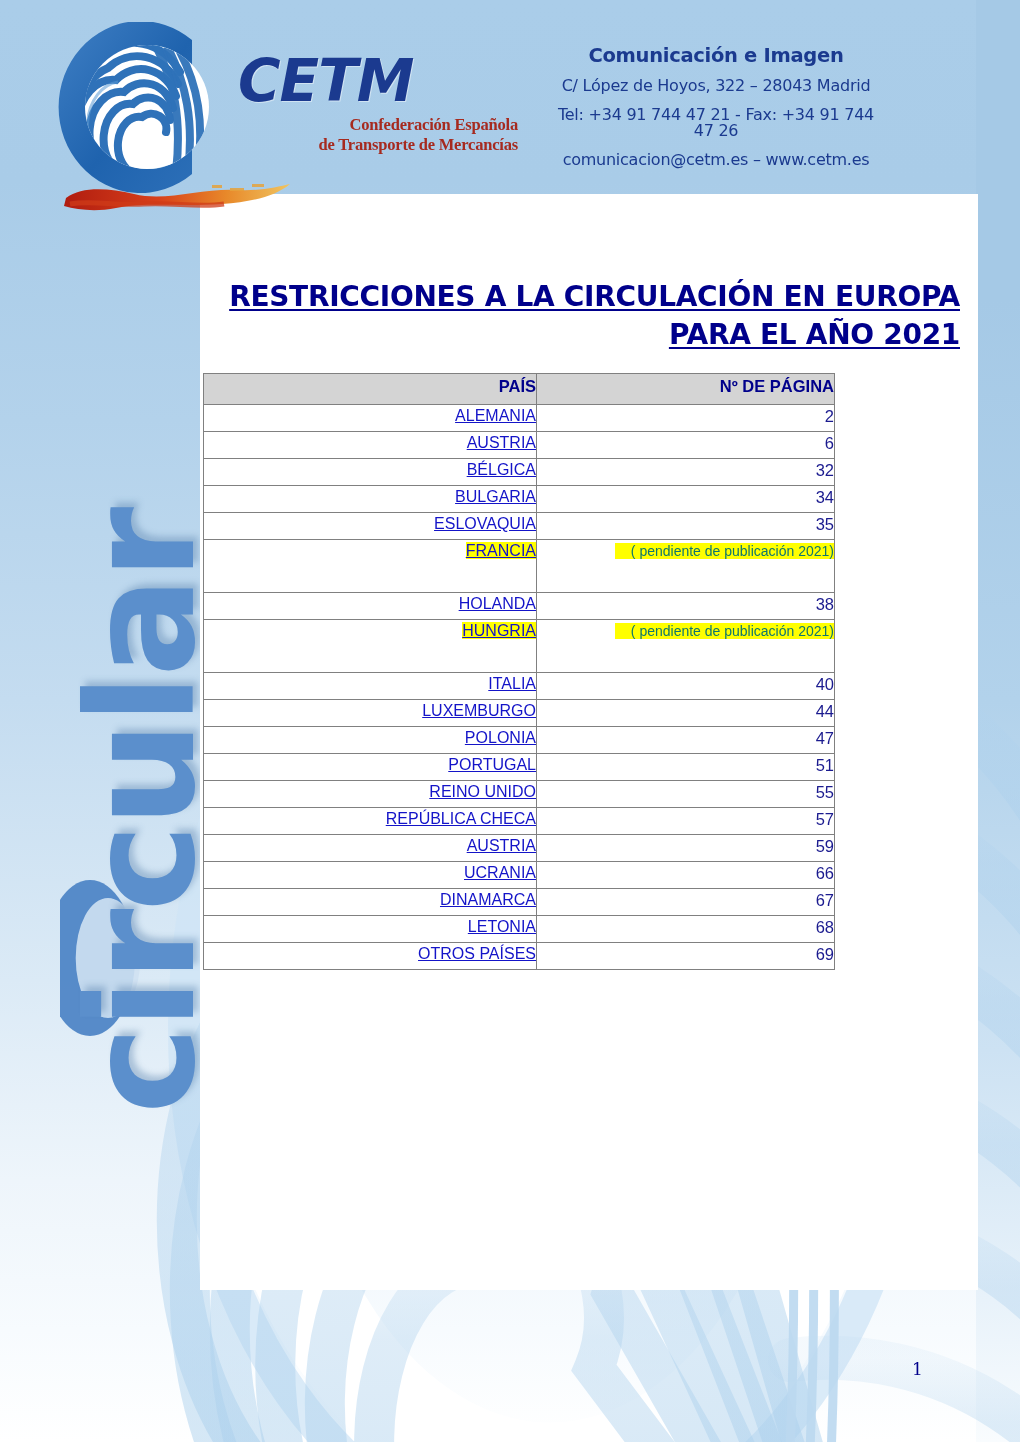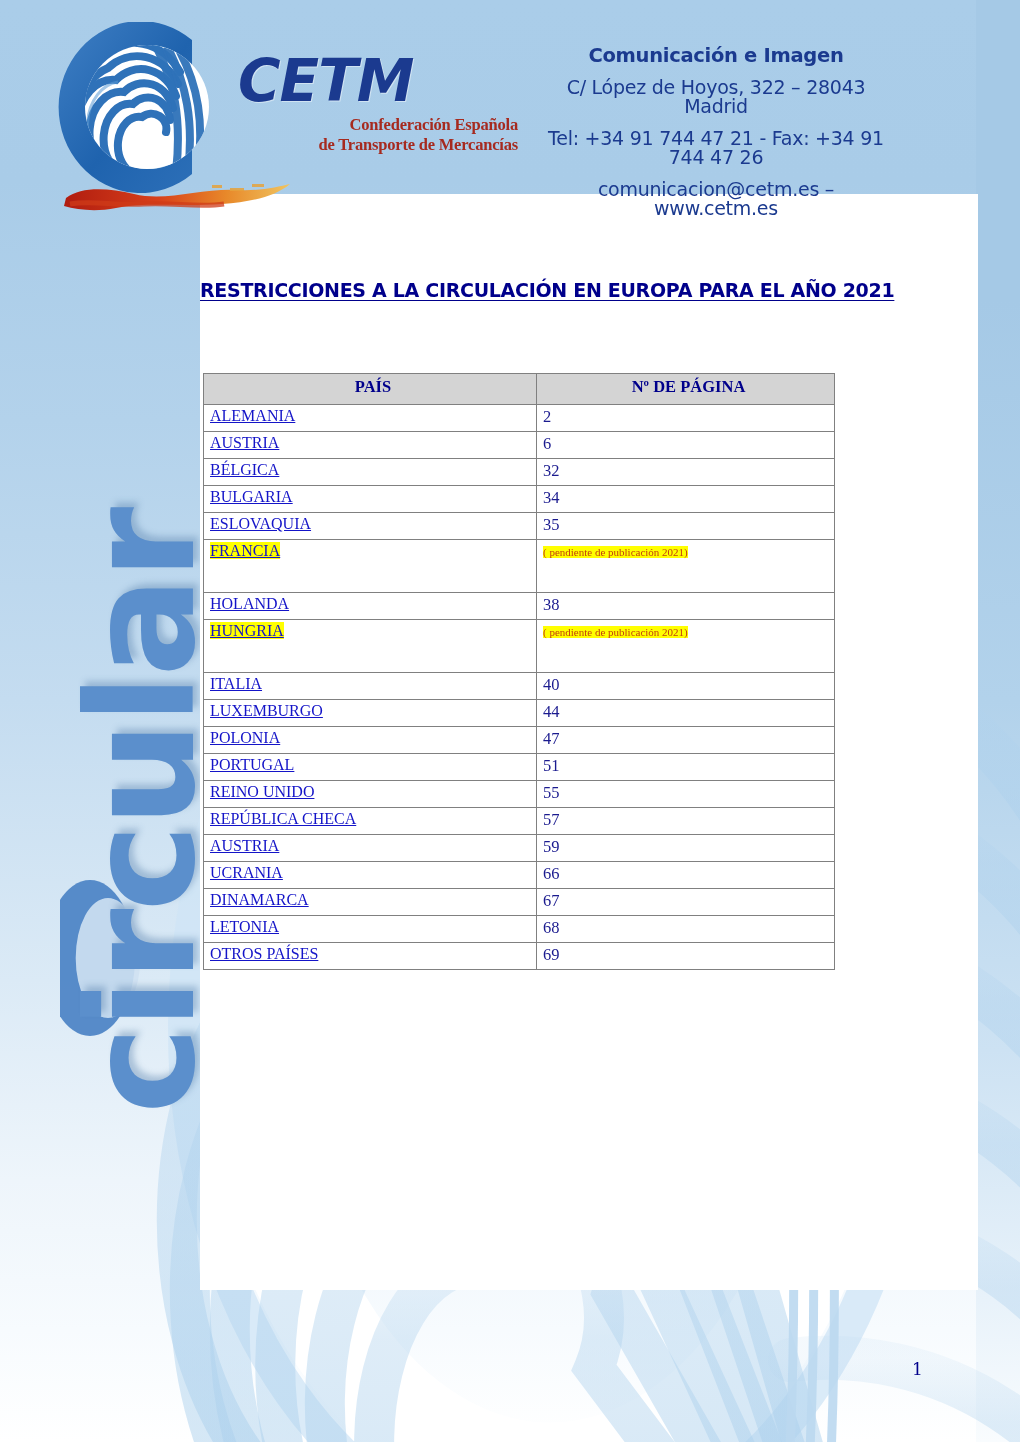--- a/index.html
+++ b/index.html
@@ -149,21 +149,21 @@
     font-family: "DejaVu Sans", sans-serif;
     color: #1b3a8f;
   }
   .contact-title {
     font-weight: bold;
     font-size: 19.5px;
     letter-spacing: -0.3px;
     margin-bottom: 11px;
   }
   .contact-line {
-    font-size: 19px;
+    font-size: 16px;
     line-height: 1.0;
     margin-bottom: 13px;
     letter-spacing: -0.25px;
   }
   .contact-line:last-child { margin-bottom: 0; }
 
   
   .circular-word {
     position: absolute;
     left: -238px;
@@ -181,24 +181,24 @@
     text-align: left;
     pointer-events: none;
   }
 
   
   .doc-title {
     position: absolute;
     left: 200px;
     top: 278px;
     width: 760px;
-    text-align: left;
+    text-align: right;
     font-family: "DejaVu Sans", sans-serif;
     font-weight: bold;
-    font-size: 19px;
+    font-size: 28px;
     line-height: 1.35;
     color: #00008b;
     text-decoration: underline;
     text-underline-offset: 3px;
     letter-spacing: -0.3px;
   }
 
   
   .toc-table {
     position: absolute;
@@ -210,24 +210,25 @@
     background: transparent;
   }
   .toc-table col.c-country { width: 333px; }
   .toc-table col.c-page    { width: 298px; }
 
   .toc-table th,
   .toc-table td {
     border: 1px solid #808080;
     padding: 2px 0 2px 6px;
     vertical-align: top;
-    font-family: Liberation Serif, serif;
+    font-family: Liberation Sans, sans-serif;
     font-size: 16px;
     color: #00008b;
     background: rgba(255,255,255,0.80);
+    text-align: right;
   }
   .toc-table thead th {
     background: #d4d4d4;
     font-weight: bold;
     font-size: 16.5px;
     height: 24px;
     padding-top: 3px;
     padding-bottom: 3px;
   }
   .toc-table tbody td {
@@ -242,23 +243,24 @@
   }
   .hl {
     background: #ffff00;
   }
   .page-num {
     color: #1b1b8f;
     font-size: 16.5px;
   }
   .pending {
     background: #ffff00;
-    color: #c2410c;
-    font-size: 11px;
+    color: #0f766e;
+    font-size: 14px;
     line-height: 1.28;
+    padding-left: 16px;
   }
   tr.tall td { height: 48px; }
 
   
   .page-number {
     position: absolute;
     left: 912px;
     top: 1359px;
     font-family: "DejaVu Serif", serif;
     font-size: 17px;

